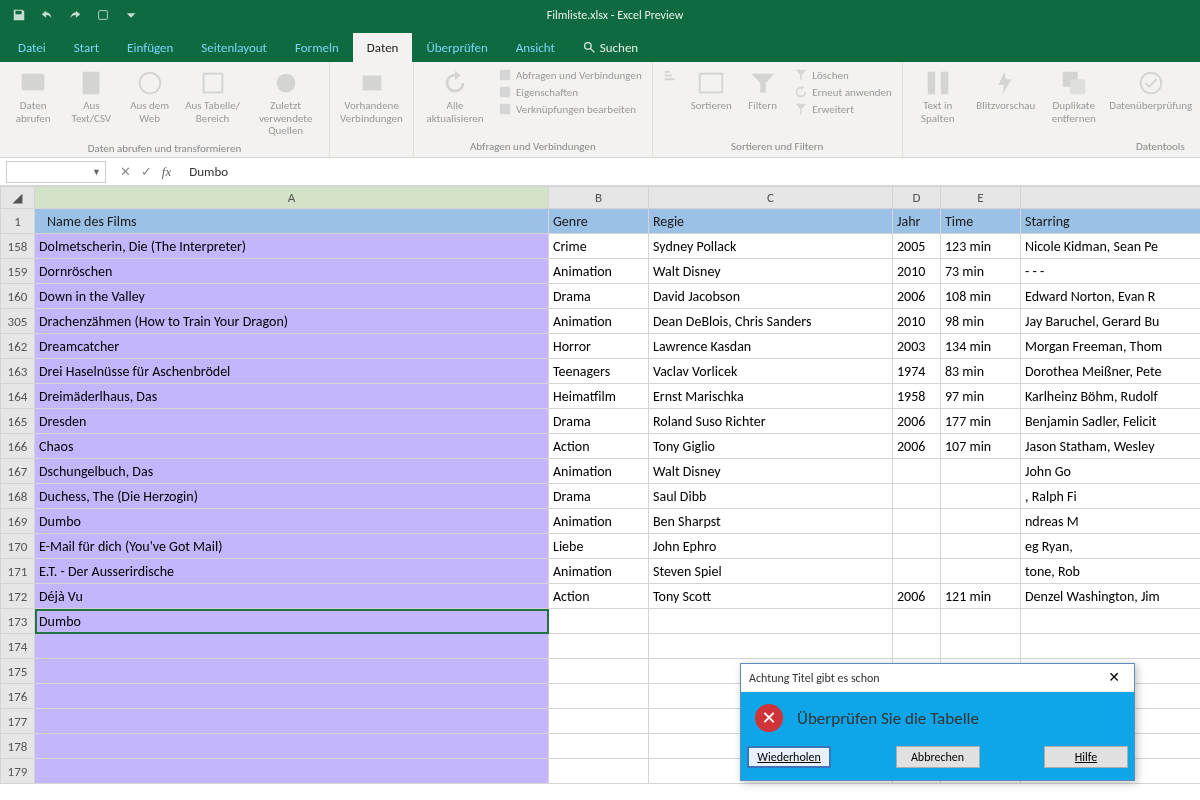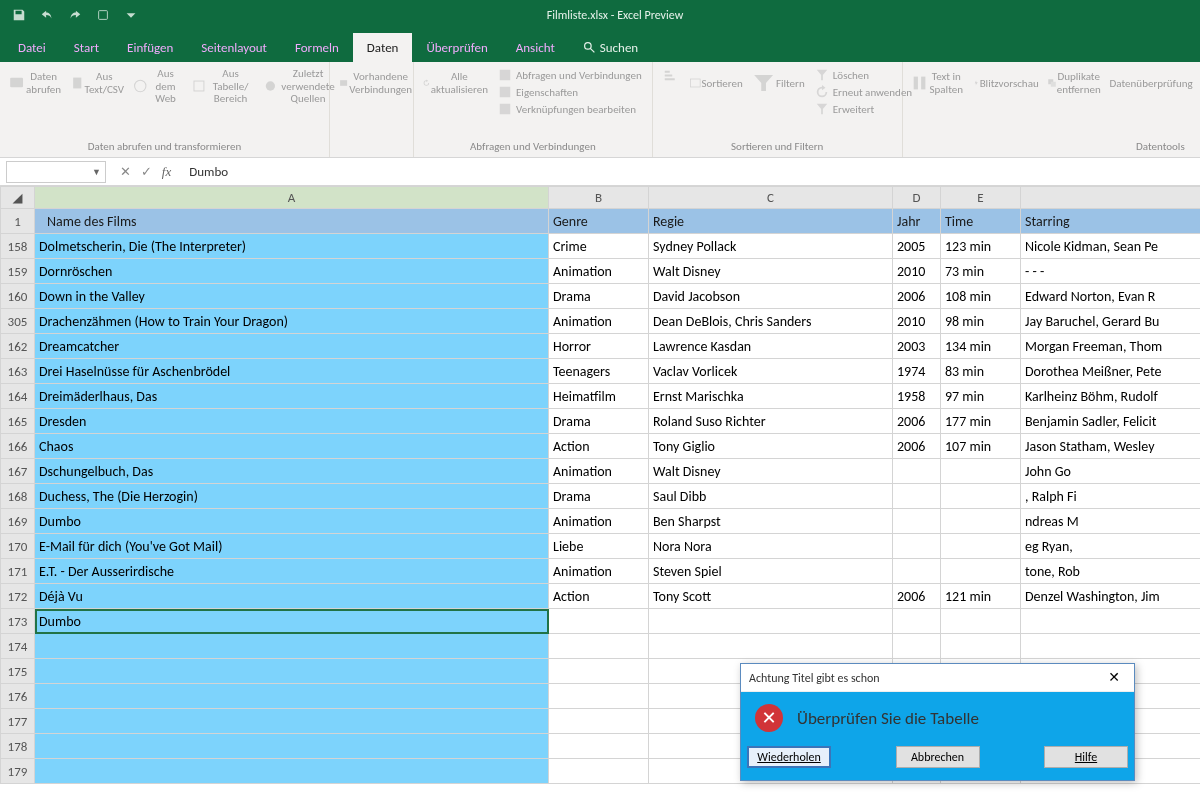--- a/index.html
+++ b/index.html
@@ -3,46 +3,46 @@
 <meta charset="utf-8">
 <style>
 * { box-sizing: border-box; margin: 0; padding: 0; font-family: "Segoe UI", Calibri, Arial, sans-serif; }
 html, body { width: 1200px; height: 800px; overflow: hidden; background: #fff; }
 .titlebar { height: 30px; background: #0f6b3f; color: #e6f1ea; display: flex; align-items: center; font-size: 12px; }
 .qat { display: flex; align-items: center; gap: 10px; padding: 0 10px; }
 .qat .qbtn { width: 18px; height: 18px; display: flex; align-items: center; justify-content: center; opacity: .85; cursor: pointer; }
 .qat svg { width: 14px; height: 14px; fill: #e6f1ea; }
 .titletext { flex: 1; text-align: center; font-size: 12px; color: #e6f1ea; }
 .tabs { height: 32px; background: #0f6b3f; display: flex; align-items: flex-end; padding-left: 4px; font-size: 13px; }
-.tab { padding: 7px 14px; color: #f0abfc; cursor: pointer; }
+.tab { padding: 7px 14px; color: #7dd3fc; cursor: pointer; }
 .tab.active { background: #f3f2f1; color: #222; }
 .search-tab { display: flex; align-items: center; gap: 4px; padding: 7px 14px; color: #e6f1ea; cursor: pointer; }
 .ribbon { height: 96px; background: #f3f2f1; border-bottom: 1px solid #d6d6d6; display: flex; font-size: 11px; color: #888; }
 .rgroup { border-right: 1px solid #e0ded9; padding: 4px 6px 0 6px; display: flex; flex-direction: column; }
 .rgroup-body { flex: 1; display: flex; align-items: flex-start; gap: 4px; }
 .rgroup-title { text-align: center; font-size: 11px; color: #8a8a8a; padding: 2px 0 4px; }
-.rbtn { display: flex; flex-direction: row; align-items: center; width: 58px; padding: 2px 2px; cursor: pointer; text-align: center; line-height: 1.15; }
+.rbtn { display: flex; flex-direction: column; align-items: center; width: 58px; padding: 2px 2px; cursor: pointer; text-align: center; line-height: 1.15; }
 .rbtn .ricon { width: 30px; height: 30px; margin-bottom: 2px; opacity: .55; }
 .rbtn span { font-size: 11px; color: #9a9a9a; }
 .rlist { display: flex; flex-direction: column; gap: 3px; padding: 2px 4px; }
 .rline { display: flex; align-items: center; gap: 4px; font-size: 11px; color: #9a9a9a; white-space: nowrap; }
 .rline .si { width: 14px; height: 14px; opacity: .5; }
 .formula-bar { height: 28px; border-bottom: 1px solid #d6d6d6; display: flex; align-items: center; font-size: 13px; background: #fff; }
 .namebox { width: 100px; height: 22px; border: 1px solid #ccc; margin: 0 6px; display: flex; align-items: center; justify-content: flex-end; padding: 0 4px; }
 .namebox .dd { font-size: 9px; color: #666; }
 .fb-btns { display: flex; align-items: center; gap: 10px; color: #888; padding: 0 8px; }
 .fb-btns span { cursor: pointer; font-size: 13px; }
 .fx { font-style: italic; font-family: "Times New Roman", serif; font-size: 13px; color: #666; }
 .fcontent { padding-left: 10px; color: #333; }
 .grid-wrap { position: relative; height: 614px; }
 table.grid { border-collapse: collapse; table-layout: fixed; width: 1200px; }
 table.grid th, table.grid td { border: 1px solid #d4d4d4; height: 25px; font-size: 14px; padding: 0 4px; overflow: hidden; white-space: nowrap; }
 table.grid thead th { background: #e6e6e6; color: #555; font-weight: normal; text-align: center; font-size: 13px; height: 22px; }
 table.grid .rowhdr { background: #e6e6e6; color: #555; text-align: center; width: 34px; font-size: 13px; }
-.colA { width: 514px; background: #7dd3fc; }
+.colA { width: 514px; background: #c4b5fd; }
 .colB { width: 100px; }
 .colC { width: 244px; }
 .colD { width: 48px; }
 .colE { width: 80px; }
 .colF { width: 180px; }
 tr.header-row td { background: #9bc2e6; color: #1a1a1a; font-weight: 400; }
 tr.header-row td.colA { background: #9bc2e6; padding-left: 12px; }
 .active-cell { outline: 2px solid #217346; outline-offset: -2px; }
 .colhead-A { background: #d2e3c8 !important; }
 .dialog { position: absolute; left: 740px; top: 477px; width: 395px; background: #0ea5e9; border: 1px solid #5b8bbf; box-shadow: 2px 2px 8px rgba(0,0,0,.25); font-size: 12px; }
@@ -413,21 +413,21 @@
           <td class="colB">Animation</td>
           <td class="colC">Ben Sharpst</td>
           <td class="colD"></td>
           <td class="colE"></td>
           <td class="colF">ndreas M</td>
         </tr>
         <tr>
           <td class="rowhdr">170</td>
           <td class="colA">E-Mail für dich (You've Got Mail)</td>
           <td class="colB">Liebe</td>
-          <td class="colC">Nora Nora</td>
+          <td class="colC">John Ephro</td>
           <td class="colD"></td>
           <td class="colE"></td>
           <td class="colF">eg Ryan,</td>
         </tr>
         <tr>
           <td class="rowhdr">171</td>
           <td class="colA">E.T. - Der Ausserirdische</td>
           <td class="colB">Animation</td>
           <td class="colC">Steven Spiel</td>
           <td class="colD"></td>

